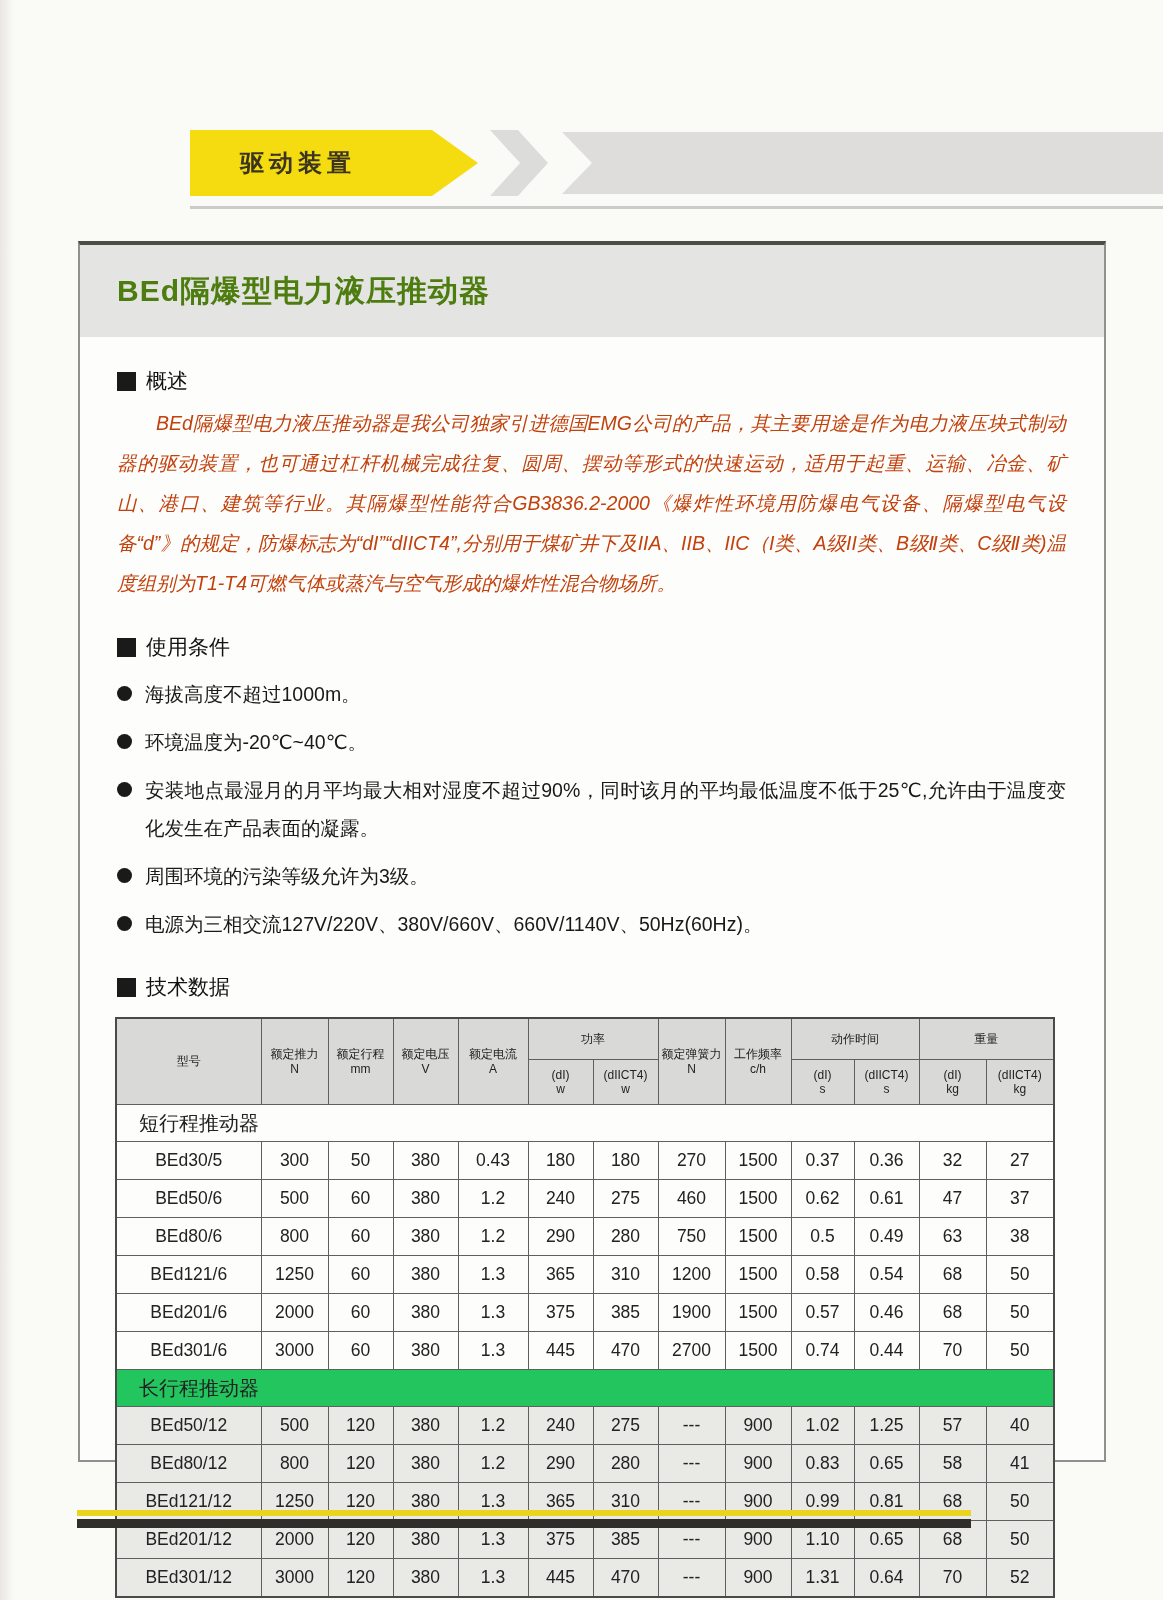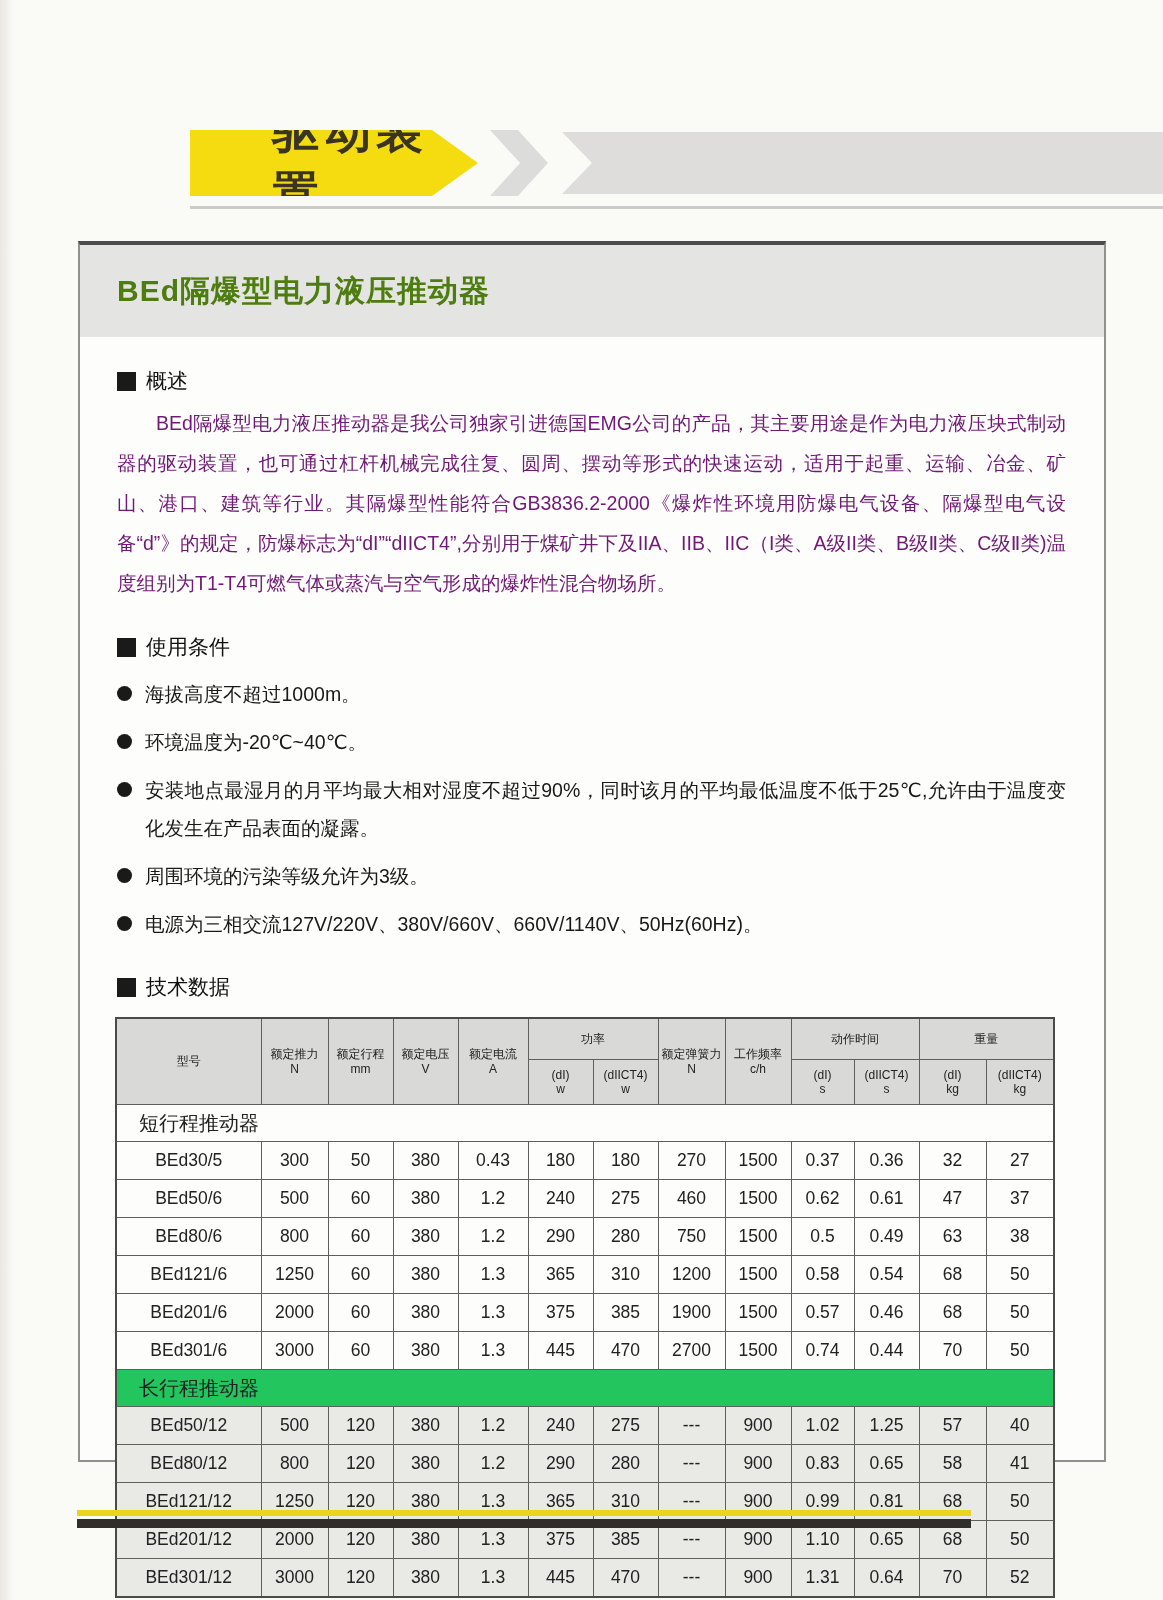--- a/index.html
+++ b/index.html
@@ -17,22 +17,22 @@
 
   
   .banner{position:absolute;left:190px;top:130px;right:0;height:66px;}
   .banner-arrow{
     position:absolute;left:0;top:0;width:288px;height:66px;
     background:#f4dc10;
     clip-path:polygon(0 0,84% 0,100% 50%,84% 100%,0 100%);
     display:flex;align-items:center;
   }
   .banner-arrow span{
-    font-size:47px;font-weight:bold;color:#3a3420;
-    letter-spacing:5px;padding-left:50px;margin-left:32px;
+    font-size:24px;font-weight:bold;color:#3a3420;
+    letter-spacing:5px;padding-left:50px;
   }
   .banner-chev{
     position:absolute;top:0;height:66px;width:58px;
     background:#dcdcda;
     clip-path:polygon(0 0,48% 0,100% 50%,48% 100%,0 100%,52% 50%);
   }
   .banner-chev.c1{left:300px;}
   .banner-band{
     position:absolute;left:372px;top:2px;right:0;height:62px;
     background:#dedddb;
@@ -59,21 +59,21 @@
   }
 
   .section-heading{
     display:flex;align-items:center;margin:30px 0 8px 37px;
     font-size:21px;font-weight:normal;color:#111;
   }
   .sq{width:19px;height:19px;background:#1a1a1a;margin-right:10px;flex:0 0 auto;}
 
   .overview-text{
     margin:6px 38px 0 37px;font-size:19.5px;line-height:40px;
-    text-align:justify;text-indent:2em;color:#701a75;
+    text-align:justify;text-indent:2em;color:#c2410c;font-style:italic;
   }
 
   .cond-list{list-style:none;margin:14px 38px 0 37px;padding:0;}
   .cond-list li{
     position:relative;padding-left:28px;margin-bottom:10px;
     font-size:19.5px;line-height:38px;color:#191919;text-align:justify;
   }
   .cond-list li .dot{
     position:absolute;left:0;top:11px;width:15px;height:15px;border-radius:50%;
     background:#1a1a1a;

